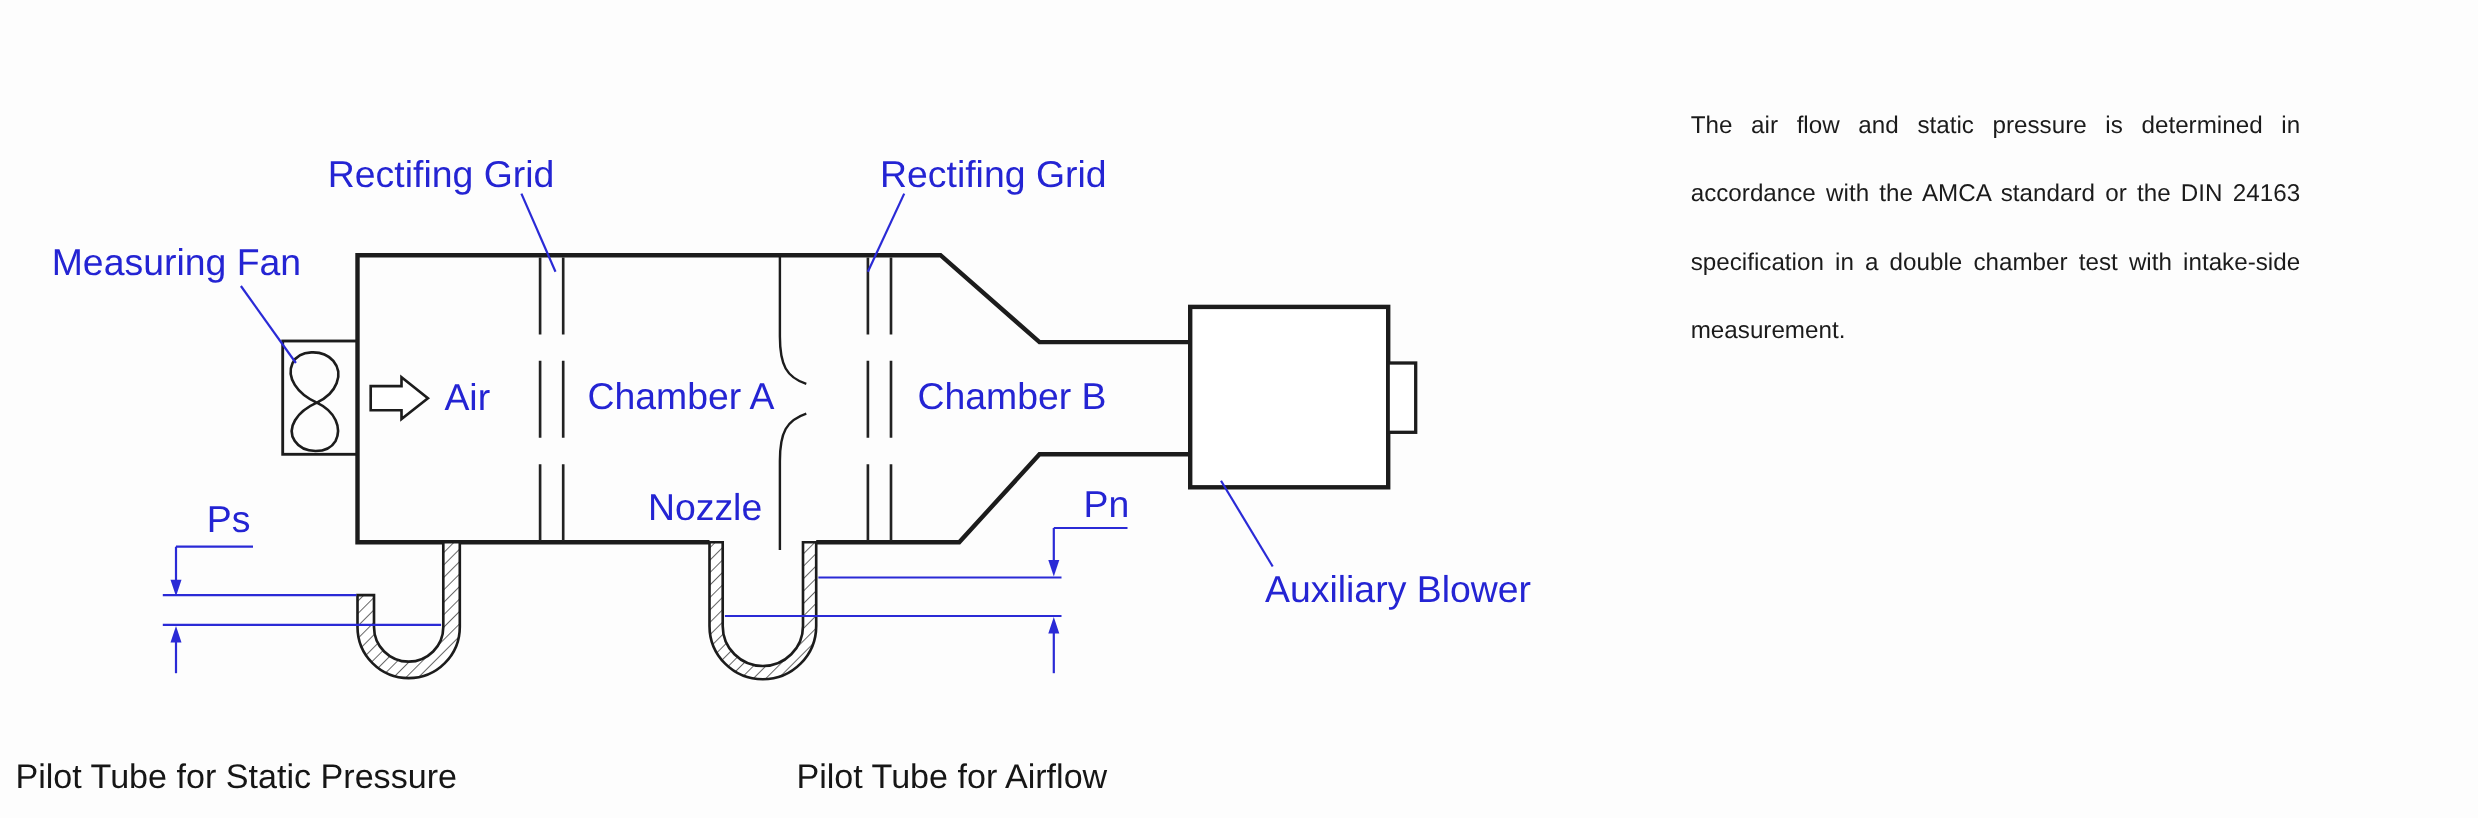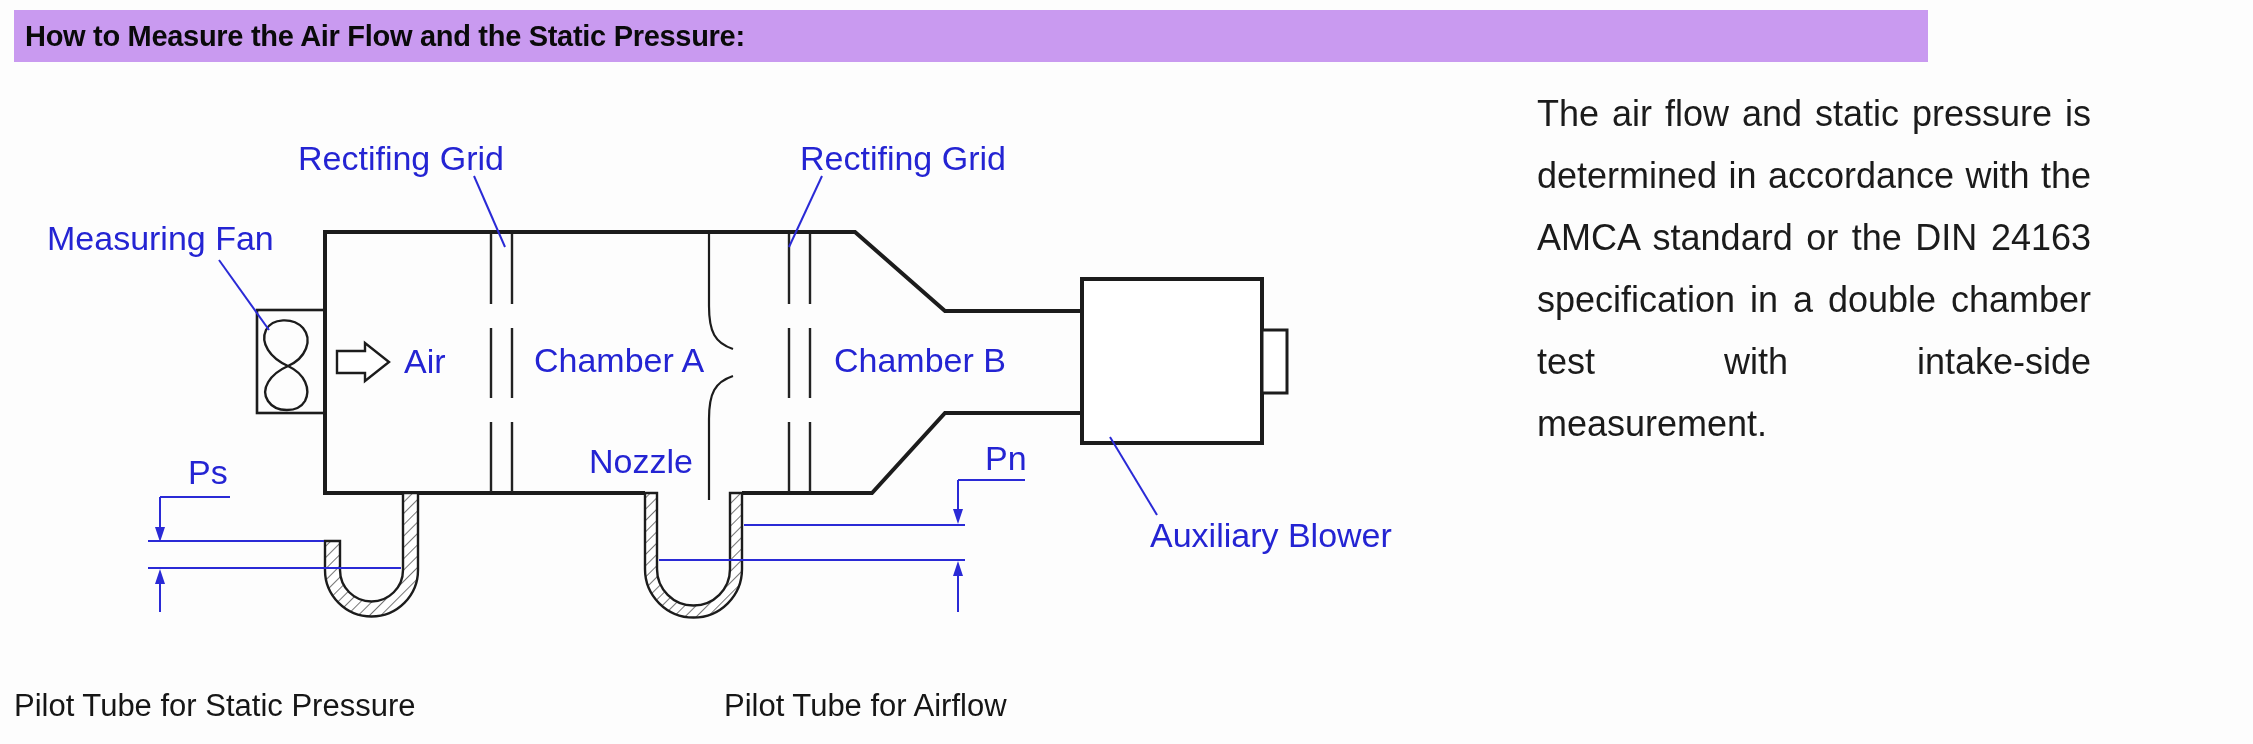--- a/index.html
+++ b/index.html
@@ -27,21 +27,21 @@
     font-weight: bold;
     letter-spacing: -0.3px;
     color: #0a0a0a;
     white-space: nowrap;
   }
   .description {
     position: absolute;
     left: 1537px;
     top: 83px;
     width: 554px;
-    font-size: 36px;
+    font-size: 22px;
     line-height: 62px;
     color: #1b1b1b;
     text-align: justify;
   }
   .diagram-svg {
     position: absolute;
     left: 0;
     top: 0;
   }
   .lbl {
@@ -53,23 +53,20 @@
     font-family: "Liberation Sans", sans-serif;
     font-size: 31px;
     fill: #161616;
   }
 </style>
 </head>
 <body>
 
 <div class="page">
 
-  <div class="header-bar">
-    <span class="title">How to Measure the Air Flow and the Static Pressure:</span>
-  </div>
 
   <div class="description">The air flow and static pressure is determined in accordance with the AMCA standard or the DIN 24163 specification in a double chamber test with intake-side measurement.</div>
 
   <svg class="diagram-svg" width="1530" height="744" viewBox="0 0 1530 744" xmlns="http://www.w3.org/2000/svg">
 
     <defs>
       <pattern id="hatch" patternUnits="userSpaceOnUse" width="8" height="8" patternTransform="rotate(45)">
         <rect width="8" height="8" fill="#ffffff"></rect>
         <line x1="0" y1="0" x2="0" y2="8" stroke="#666666" stroke-width="1.8"></line>
       </pattern>

